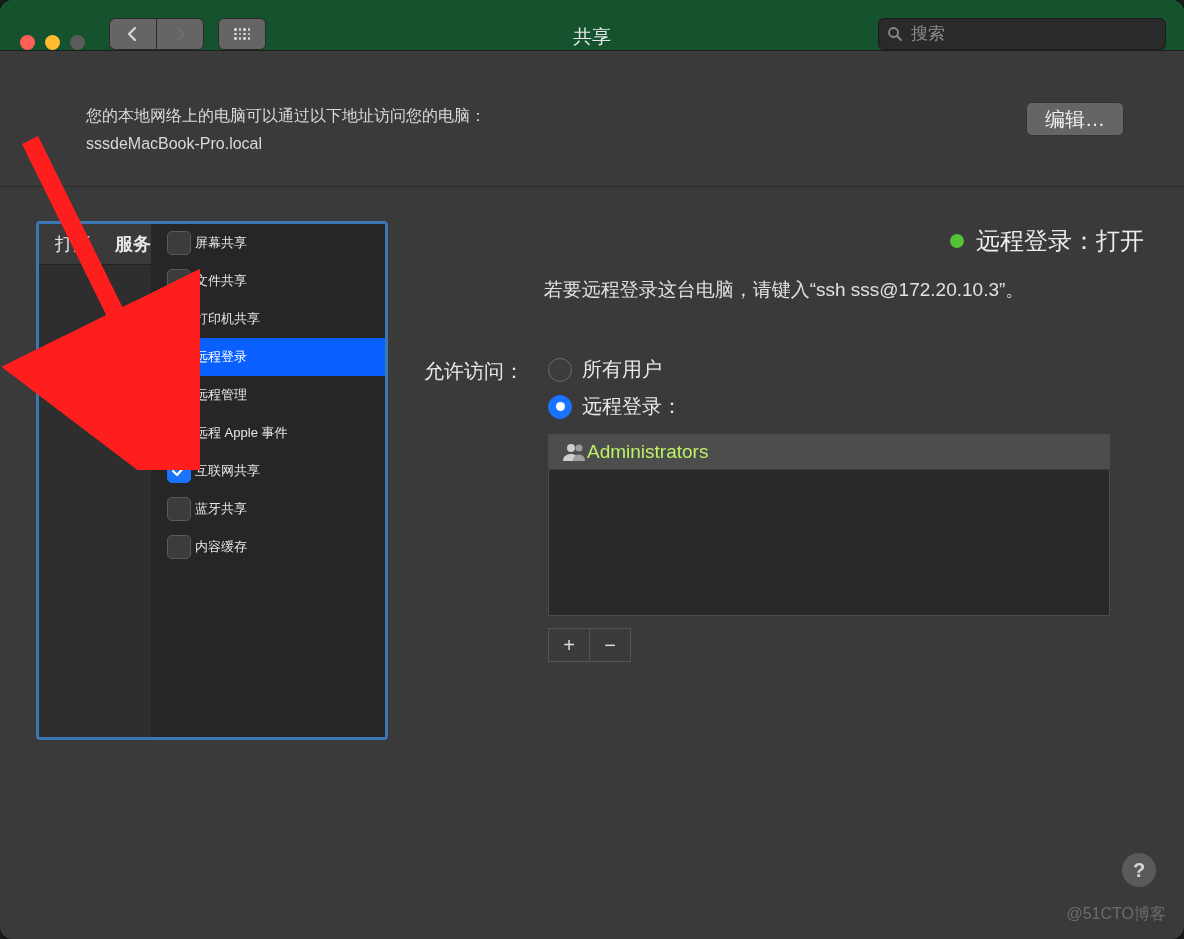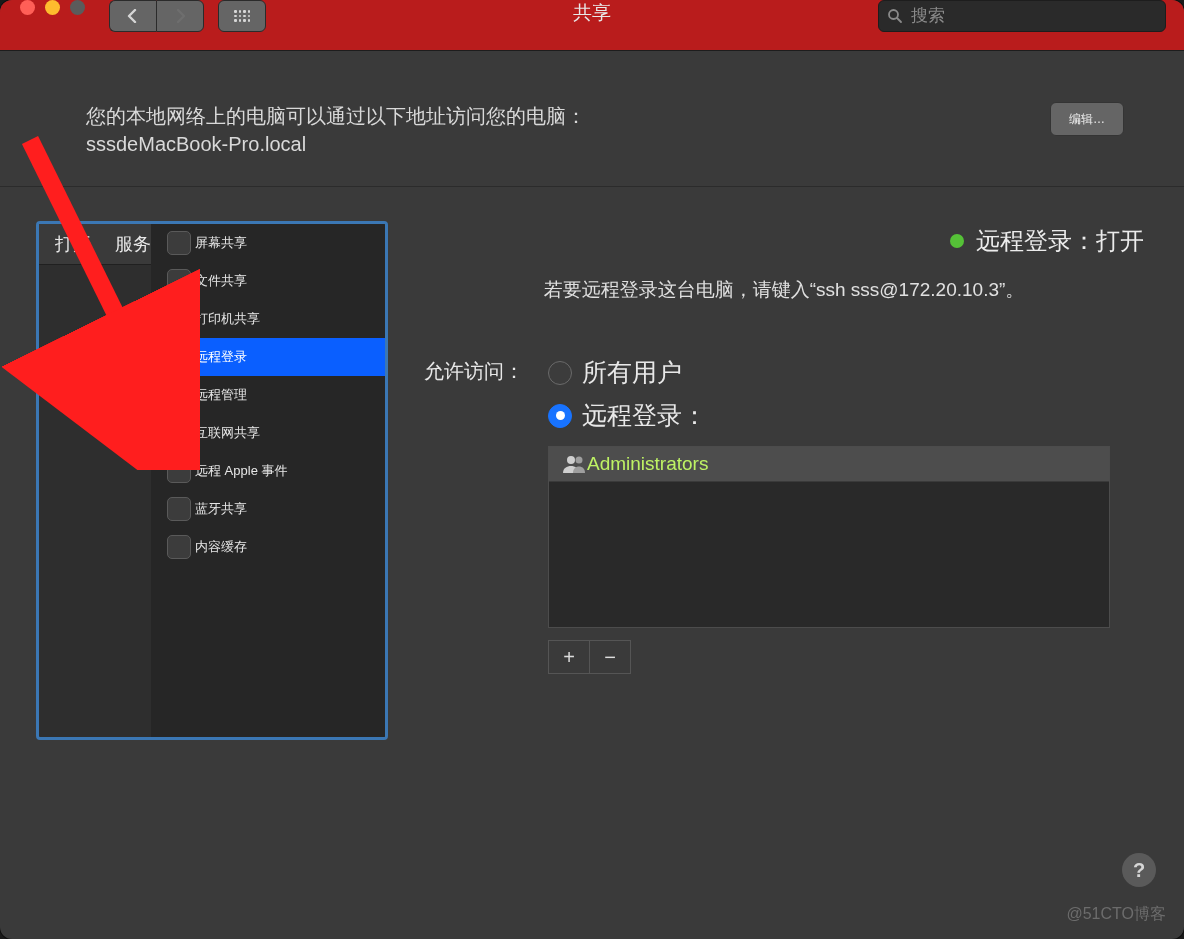--- a/index.html
+++ b/index.html
@@ -13,22 +13,22 @@
   .window{
     position:absolute;left:0;top:0;right:0;bottom:0;
     background:#3a3a3a;
     border-radius:12px;
     overflow:hidden;
     box-shadow:0 0 0 1px rgba(0,0,0,.5);
   }
   
   .titlebar{
     height:50px;
-    display:flex;align-items:flex-start;
-    background:#b91c1c;
+    display:flex;align-items:flex-end;
+    background:#14532d;
     border-bottom:1px solid #1d1d1d;
     position:relative;
   }
   .traffic{display:flex;gap:10px;margin-left:20px;}
   .traffic .dot{width:15px;height:15px;border-radius:50%;}
   .dot-close{background:#ff5f57;}
   .dot-min{background:#febc2e;}
   .dot-max{background:#5b5b5b;}
   .tb-group{display:flex;margin-left:24px;gap:0;}
   .tb-btn{
@@ -83,25 +83,25 @@
   .computer-right{flex:1;margin-left:6px;}
   .name-input{
     width:878px;height:40px;
     background:#2c2c2c;
     border:1px solid #232323;
     border-radius:4px;
     color:#e8e8e8;font-size:20px;
     padding:0 12px;box-sizing:border-box;
   }
   .desc-row{display:flex;align-items:flex-start;margin-top:14px;gap:20px;}
-  .desc-text{font-size:20px;line-height:28px;color:#d9d9d9;flex:1;}
+  .desc-text{font-size:16px;line-height:28px;color:#d9d9d9;flex:1;}
   .edit-btn{
     height:32px;padding:0 18px;
     background:#656565;border-radius:6px;border:1px solid #343434;
-    color:#f0f0f0;font-size:12px;
+    color:#f0f0f0;font-size:20px;
     display:flex;align-items:center;cursor:pointer;
     margin-right:10px;
   }
 
   .bottom-block{
     display:flex;align-items:flex-start;
     padding:34px 40px 0 36px;gap:36px;
   }
   .service-panel{
     width:346px;height:513px;
@@ -110,21 +110,21 @@
     background:#2e2e2e;
     display:flex;flex-direction:row;
     overflow:hidden;
   }
   .service-head{
     height:40px;display:flex;align-items:center;
     background:#3a3a3a;border-bottom:1px solid #202020;
     font-size:18px;color:#e8e8e8;
   }
   .service-head .h1{width:56px;text-align:left;padding-left:16px;}
-  .service-head .h2{flex:1;padding-left:4px;}
+  .service-head .h2{flex:1;padding-left:4px;font-weight:bold;}
   .service-list{flex:1;background:#262626;}
   .srow{
     height:38px;display:flex;align-items:center;
     padding-left:16px;gap:4px;font-size:13px;color:#e6e6e6;
   }
   .srow.selected{background:#0a5fff;color:#fff;}
   .srow .cb{
     width:22px;height:22px;border-radius:5px;
     background:#3c3c3c;border:1px solid #5a5a5a;
     display:flex;align-items:center;justify-content:center;
@@ -136,21 +136,21 @@
   .srow.selected .cb.checked{background:#fff;}
   .srow.selected .cb.checked svg path{stroke:#0a5fff;}
 
   .right-panel{flex:1;padding-top:4px;}
   .status-row{display:flex;align-items:center;gap:12px;font-size:24px;color:#ececec;justify-content:flex-end;}
   .status-dot{width:14px;height:14px;border-radius:50%;background:#55c137;}
   .hint{margin-top:20px;font-size:19px;color:#e0e0e0;text-align:center;}
   .allow-row{display:flex;margin-top:53px;gap:24px;}
   .allow-label{font-size:20px;color:#e8e8e8;padding-top:2px;}
   .radio-group{display:flex;flex-direction:column;gap:10px;}
-  .radio-item{display:flex;align-items:center;gap:10px;font-size:25px;color:#e8e8e8;}
+  .radio-item{display:flex;align-items:center;gap:10px;font-size:20px;color:#e8e8e8;}
   .radio{
     width:22px;height:22px;border-radius:50%;
     border:1px solid #6a6a6a;background:#3c3c3c;
     display:flex;align-items:center;justify-content:center;flex:none;
   }
   .radio.sel{background:#1873ff;border-color:#1873ff;}
   .radio.sel::after{content:"";width:9px;height:9px;border-radius:50%;background:#fff;}
 
   .user-table{
     margin-top:14px;
@@ -278,30 +278,30 @@
                   <path d="M1 6l4 4 8-9" stroke="#fff" stroke-width="2.2" fill="none" stroke-linecap="round" stroke-linejoin="round"></path>
                 </svg>
               </div>
               <span>远程登录</span>
             </div>
             <div class="srow">
               <div class="cb"></div>
               <span>远程管理</span>
             </div>
             <div class="srow">
+              <div class="cb"></div>
+              <span>远程 Apple 事件</span>
+            </div>
+            <div class="srow">
               <div class="cb checked">
                 <svg width="14" height="12" viewBox="0 0 14 12">
                   <path d="M1 6l4 4 8-9" stroke="#fff" stroke-width="2.2" fill="none" stroke-linecap="round" stroke-linejoin="round"></path>
                 </svg>
               </div>
               <span>互联网共享</span>
-            </div>
-            <div class="srow">
-              <div class="cb"></div>
-              <span>远程 Apple 事件</span>
             </div>
             <div class="srow">
               <div class="cb"></div>
               <span>蓝牙共享</span>
             </div>
             <div class="srow">
               <div class="cb"></div>
               <span>内容缓存</span>
             </div>
           </div>

